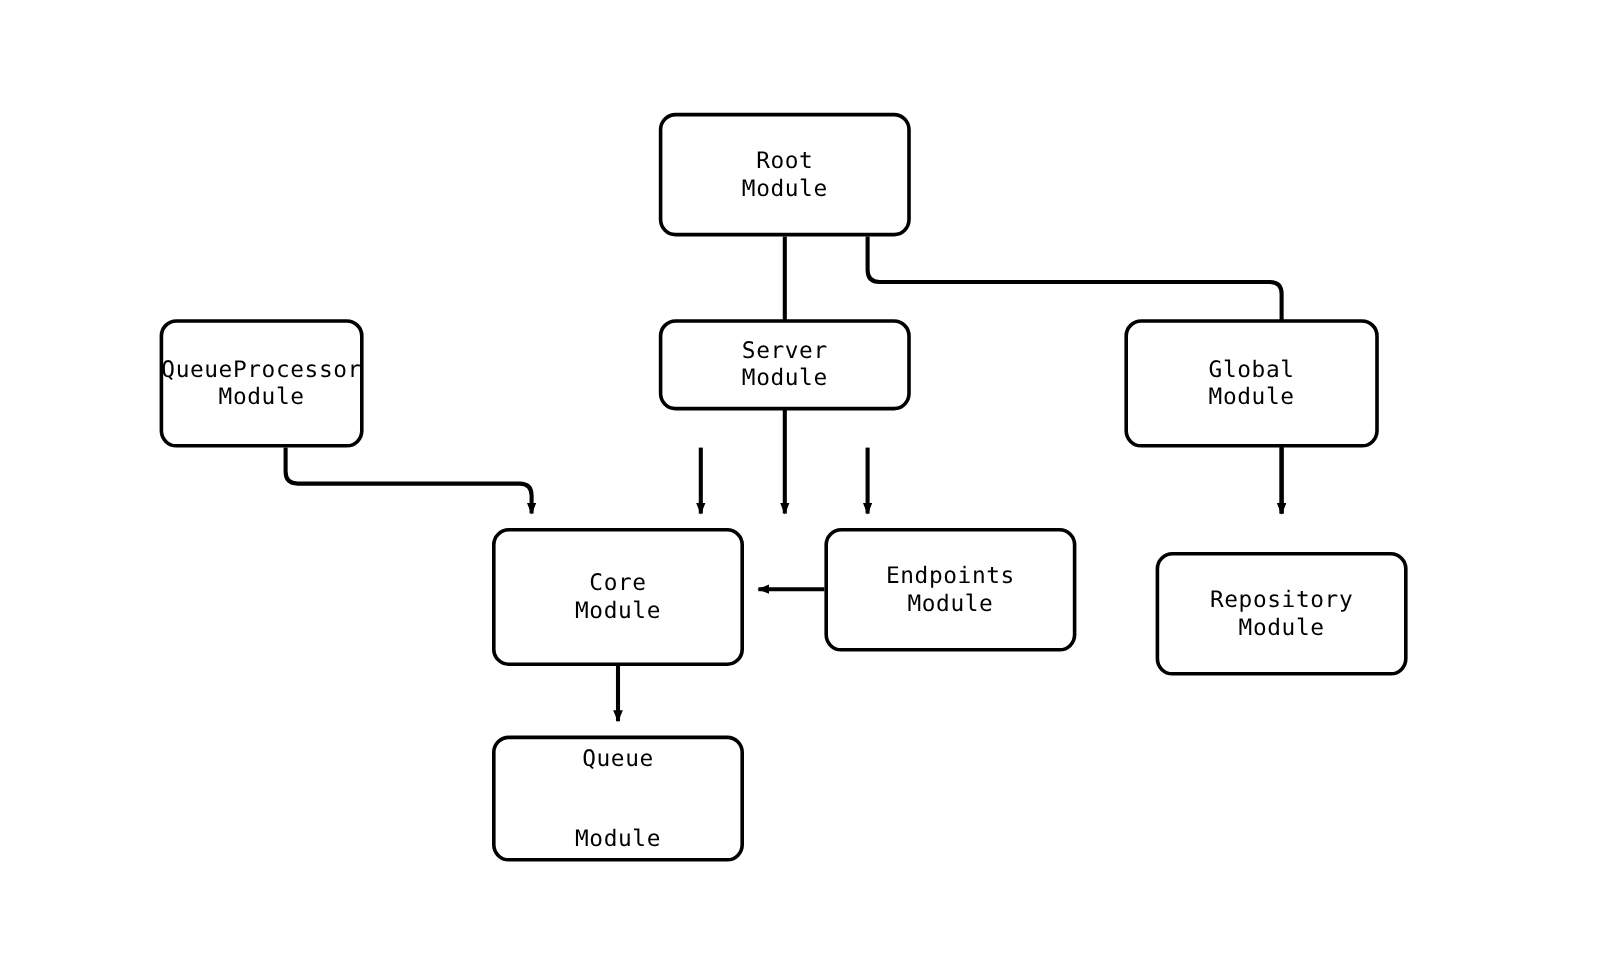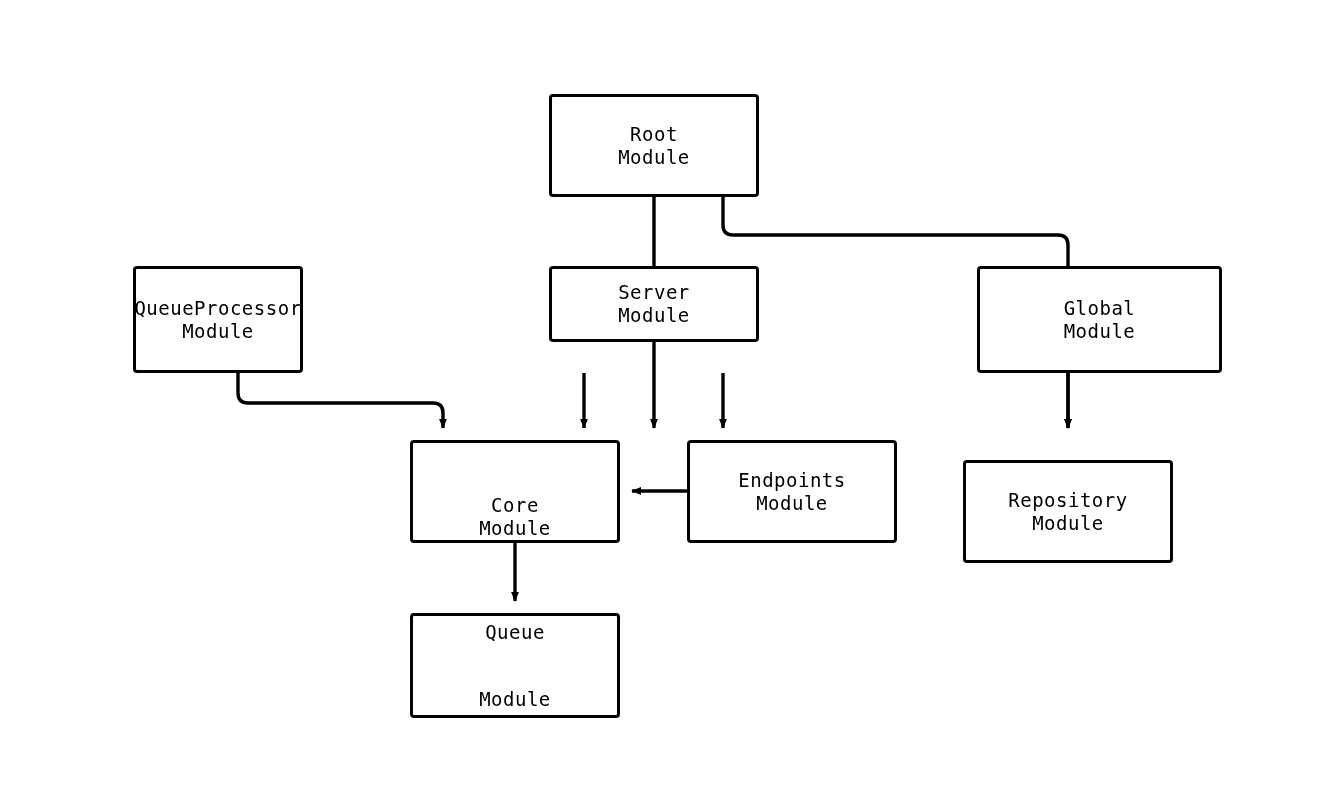--- a/index.html
+++ b/index.html
@@ -25,21 +25,21 @@
     top: 0;
     left: 0;
     width: 1337px;
     height: 809px;
   }
   .node-box {
     position: absolute;
     box-sizing: border-box;
     background: #ffffff;
     border: 3px solid #000000;
-    border-radius: 4px;
+    border-radius: 14px;
     display: flex;
     flex-direction: column;
     align-items: center;
     justify-content: center;
     z-index: 2;
   }
   .node-label-line {
     font-family: "DejaVu Sans Mono", "Liberation Mono", monospace;
     font-size: 19px;
     line-height: 23px;
@@ -86,26 +86,26 @@
   <div class="node-box" id="node-queueprocessor" style="left: 133px; top: 266px; width: 170px; height: 107px;">
     <span class="node-label-line">QueueProcessor</span>
     <span class="node-label-line">Module</span>
   </div>
 
   <div class="node-box" id="node-server" style="left: 549px; top: 266px; width: 210px; height: 76px;">
     <span class="node-label-line">Server</span>
     <span class="node-label-line">Module</span>
   </div>
 
-  <div class="node-box" id="node-global" style="left: 977px; top: 266px; width: 245px; height: 107px;">
+  <div class="node-box" id="node-global" style="left: 937px; top: 266px; width: 212px; height: 107px;">
     <span class="node-label-line">Global</span>
     <span class="node-label-line">Module</span>
   </div>
 
-  <div class="node-box" id="node-core" style="left: 410px; top: 440px; width: 210px; height: 103px; justify-content: flex-end;">
+  <div class="node-box" id="node-core" style="left: 410px; top: 440px; width: 210px; height: 115px;">
     <span class="node-label-line">Core</span>
     <span class="node-label-line">Module</span>
   </div>
 
   <div class="node-box" id="node-endpoints" style="left: 687px; top: 440px; width: 210px; height: 103px; justify-content: center;">
     <span class="node-label-line">Endpoints</span>
     <span class="node-label-line">Module</span>
   </div>
 
   <div class="node-box" id="node-repository" style="left: 963px; top: 460px; width: 210px; height: 103px;">

